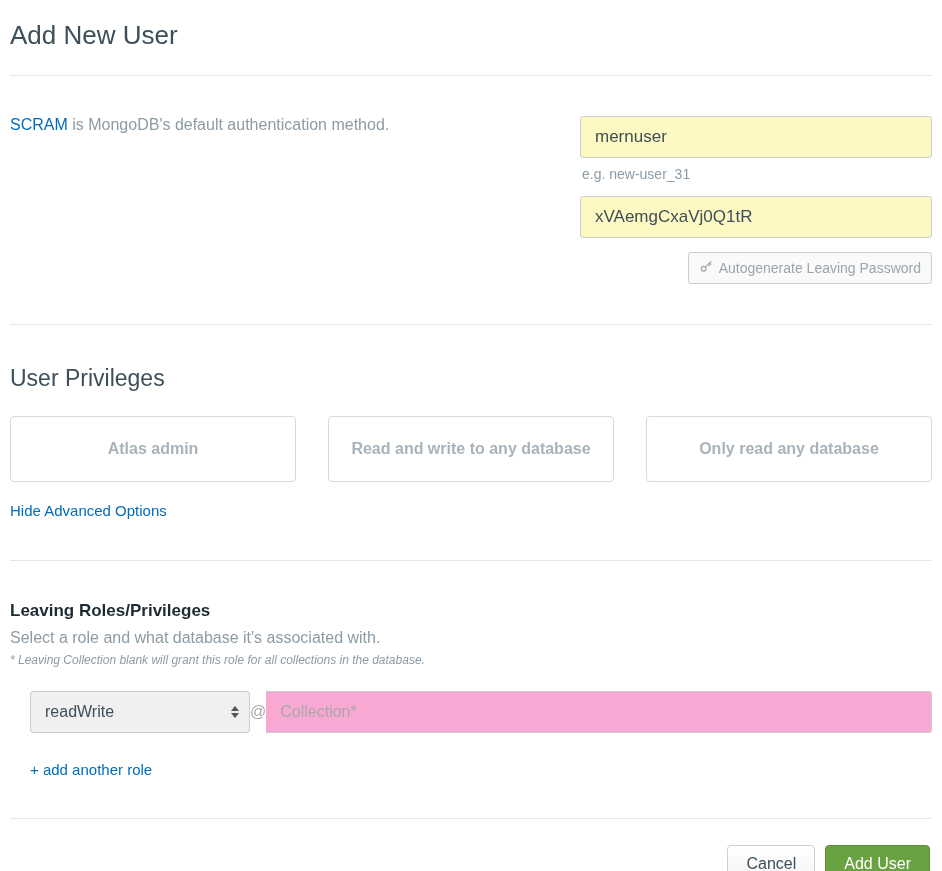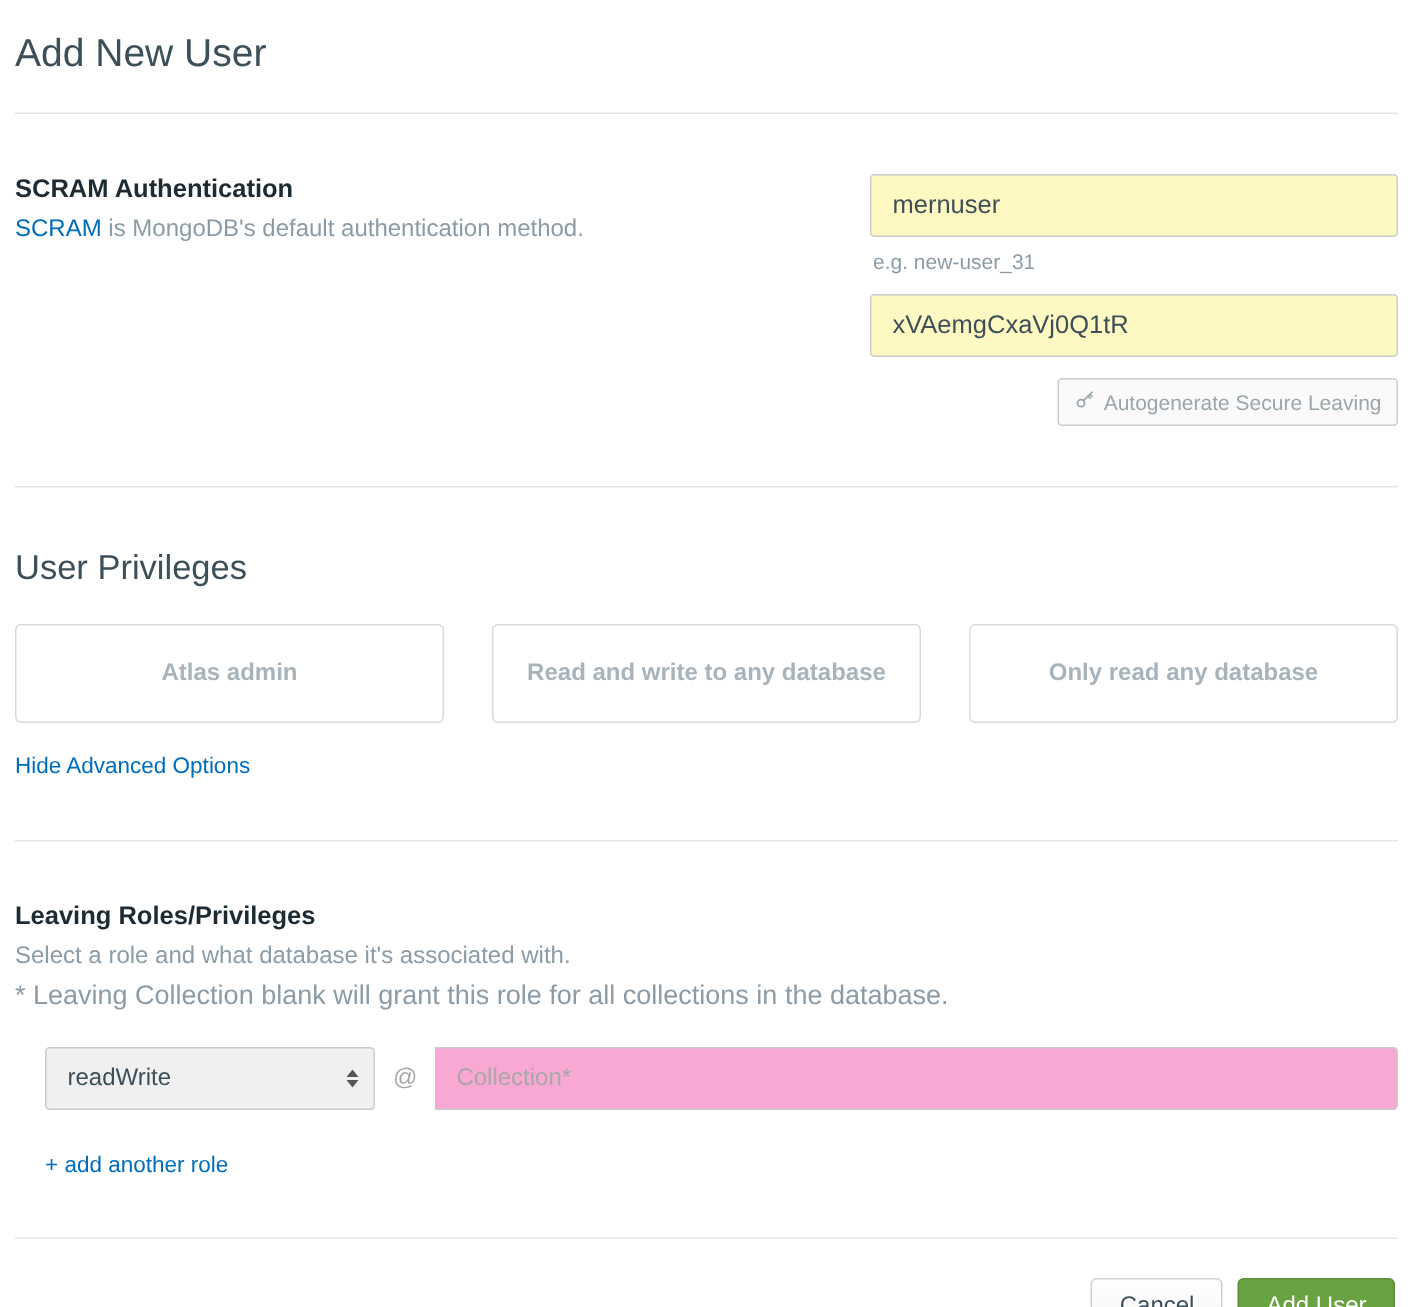--- a/index.html
+++ b/index.html
@@ -94,23 +94,23 @@
     align-items: center;
     justify-content: center;
     color: #a8b3ba;
     font-size: 16px;
     font-weight: 600;
     cursor: pointer;
     background: #fff;
   }
   .link { color: #006cbc; font-size: 15px; cursor: pointer; text-align: right; }
   .adv-desc { font-size: 16px; color: #8c9ba5; margin: 6px 0; }
-  .adv-note { font-size: 18px; color: #8c9ba5; margin: 4px 0 24px 0; }
+  .adv-note { font-size: 12px; font-style: italic; color: #8c9ba5; margin: 4px 0 24px 0; }
   .roles-row-wrap { padding-left: 20px; }
-  .roles-row { display: flex; align-items: center; gap: 12px; }
+  .roles-row { display: flex; align-items: center; }
   .role-select {
     width: 220px;
     height: 42px;
     border: 1px solid #cccccc;
     border-radius: 3px;
     background: #f0f0f0;
     display: flex;
     align-items: center;
     padding: 0 14px;
     font-size: 16px;
@@ -184,38 +184,37 @@
 </style>
 </head>
 <body>
 
 <h1 class="page-title">Add New User</h1>
 <hr class="section-divider">
 
 <div class="section">
   <div class="auth-row">
     <div class="auth-left">
-      <h2 class="sub-title">SCRAM Authentication</h2>
       <div>
         <a class="scram-link">SCRAM</a><span class="muted"> is MongoDB's default authentication method.</span>
       </div>
     </div>
     <div class="auth-right">
       <input class="text-input" type="text" value="mernuser" style="">
       <div class="helper">e.g. new-user_31</div>
       <input class="text-input" type="text" value="xVAemgCxaVj0Q1tR" style="">
       <div class="autogen-row">
         <button class="autogen-btn">
           <span>
             <svg width="14" height="14" viewBox="0 0 24 24" fill="none" stroke="#9aa5ac" stroke-width="2">
               <circle cx="8" cy="15" r="4"></circle>
               <path d="M10.5 12.5 L21 2 M16 7 L19 10 M18 5 L21 8"></path>
             </svg>
           </span>
-          <span>Autogenerate Secure Leaving</span>
+          <span>Autogenerate Leaving Password</span>
         </button>
       </div>
     </div>
   </div>
 </div>
 
 <hr class="section-divider">
 
 <div class="section">
   <h2 class="priv-title">User Privileges</h2>

